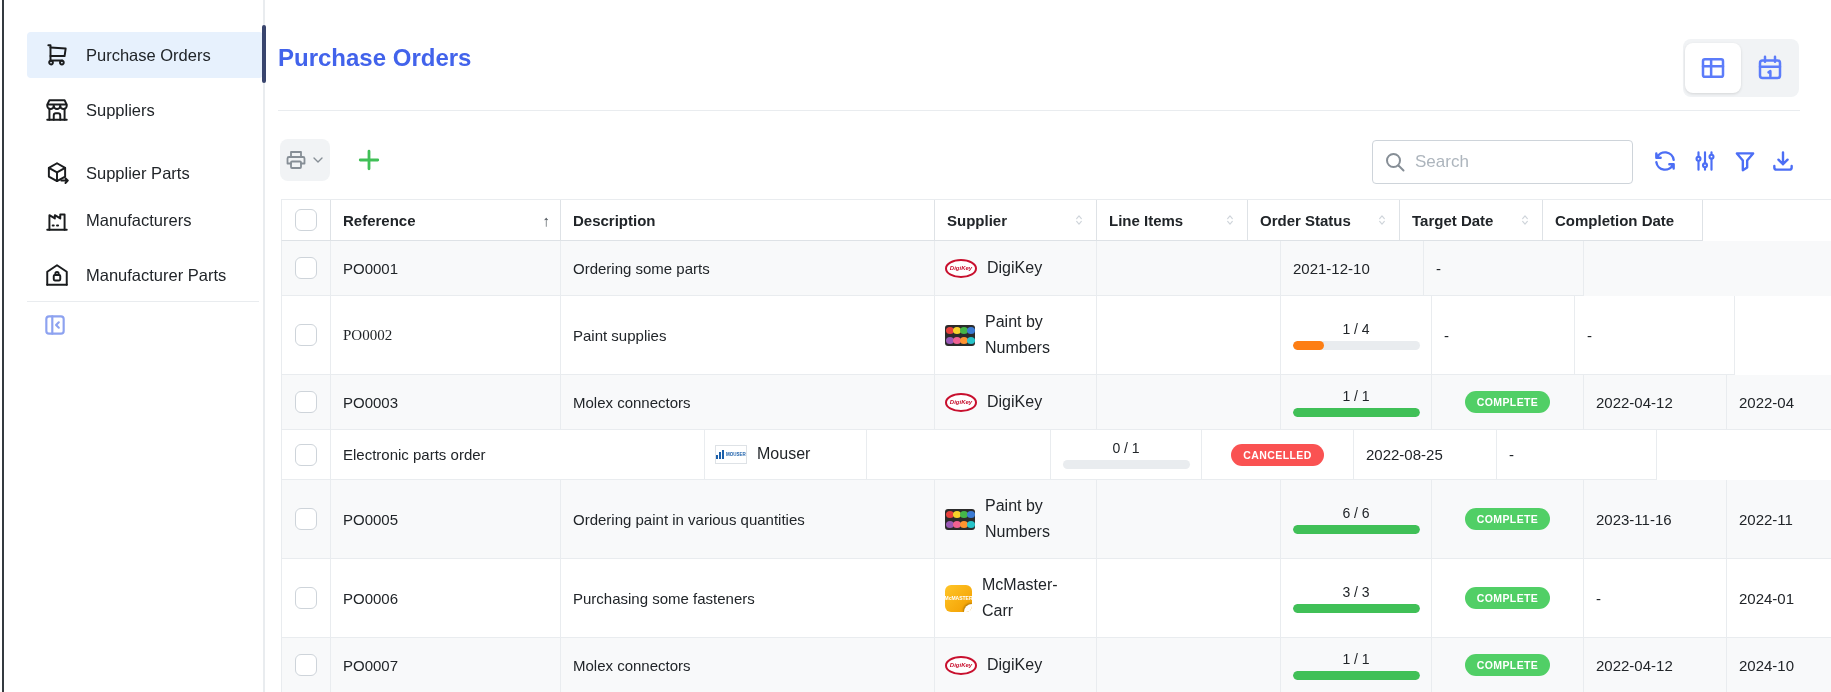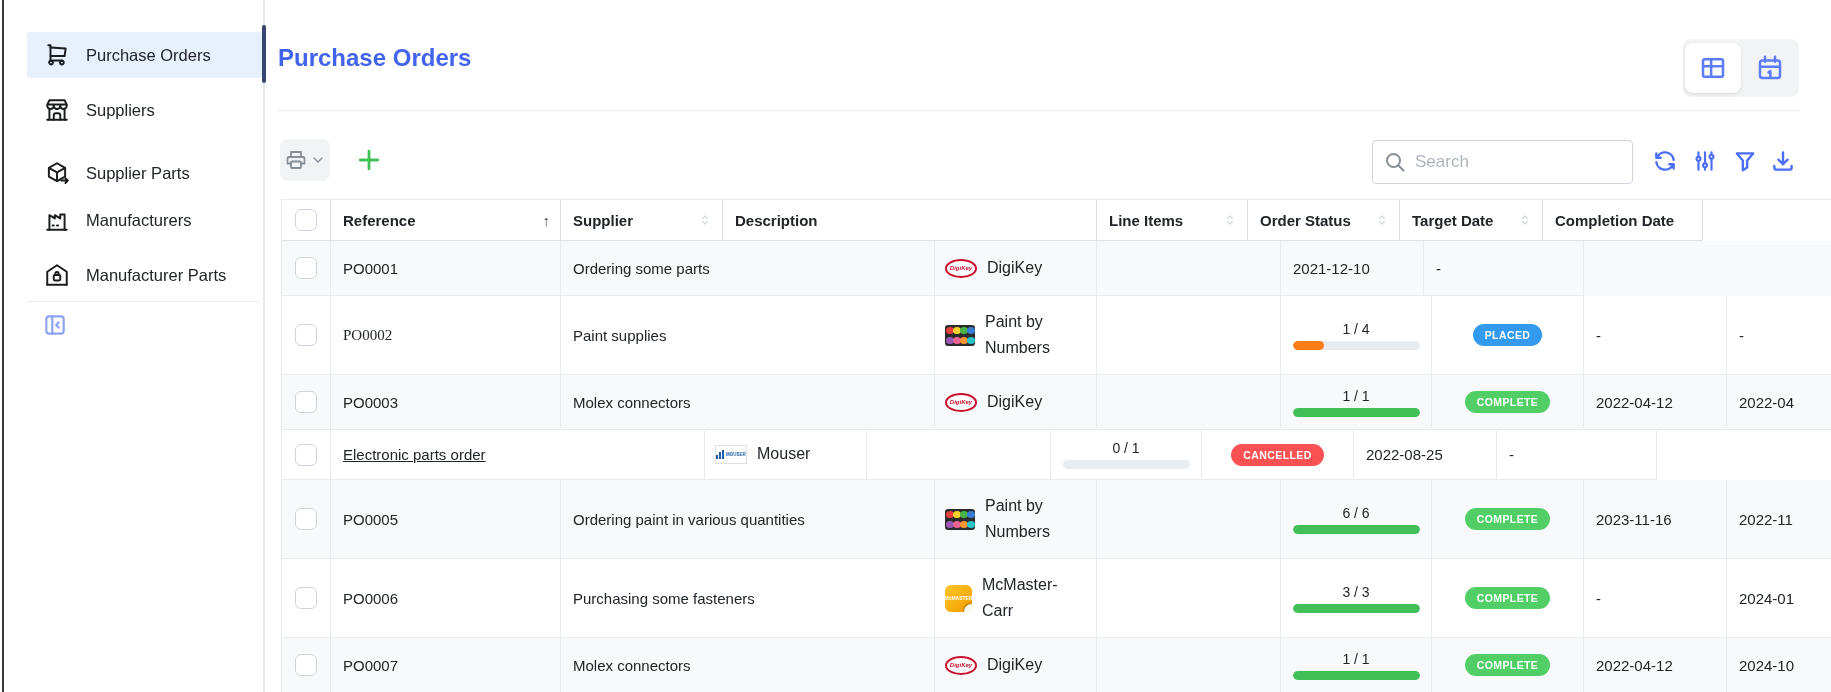--- a/index.html
+++ b/index.html
@@ -259,29 +259,29 @@
 
   <div class="table-wrap" id="tableWrap">
       <div class="t-row t-head">
         <div class="t-cell" style="width: 50px;">
           <span class="checkbox"></span>
         </div>
         <div class="t-cell" style="width: 230px;">
           <span>Reference</span>
           <span class="sort-asc">↑</span>
         </div>
+        <div class="t-cell" style="width: 374px;">
+          <span>Description</span>
+        </div>
         <div class="t-cell" style="width: 162px;">
           <span>Supplier</span>
           <span class="sort-both"><svg viewBox="0 0 24 24" fill="none" stroke="currentColor" stroke-width="2" stroke-linecap="round" stroke-linejoin="round">
               <path d="M8 9.5L12 5l4 4.5"></path>
               <path d="M8 14.5l4 4.5 4-4.5"></path>
             </svg></span>
-        </div>
-        <div class="t-cell" style="width: 374px;">
-          <span>Description</span>
         </div>
         <div class="t-cell" style="width: 151px;">
           <span>Line Items</span>
           <span class="sort-both"><svg viewBox="0 0 24 24" fill="none" stroke="currentColor" stroke-width="2" stroke-linecap="round" stroke-linejoin="round">
               <path d="M8 9.5L12 5l4 4.5"></path>
               <path d="M8 14.5l4 4.5 4-4.5"></path>
             </svg></span>
         </div>
         <div class="t-cell" style="width: 152px;">
           <span>Order Status</span>
@@ -352,23 +352,20 @@
         </div>
         <div class="t-cell" style="width: 184px;">
           <span class="cell-text"></span>
         </div>
         <div class="t-cell li-cell" style="width: 151px;">
           <span class="li-text">1 / 4</span>
           <span class="li-bar">
             <span class="li-fill" style="display:block;width:25%;background:#fd7e14"></span>
           </span>
         </div>
-        <div class="t-cell" style="width: 152px;">
-          <span class="badge" style="background: rgb(51, 154, 240);">PLACED</span>
-        </div>
         <div class="t-cell" style="width: 143px;">
           <span class="cell-text">-</span>
         </div>
         <div class="t-cell" style="width: 160px;">
           <span class="cell-text">-</span>
         </div>
       </div>
       <div class="t-row" style="height: 55px; background: rgb(248, 249, 250);">
         <div class="t-cell" style="width: 50px;">
           <span class="checkbox"></span>
@@ -401,21 +398,21 @@
           <span class="cell-text">2022-04-12</span>
         </div>
         <div class="t-cell" style="width: 160px;">
           <span class="cell-text">2022-04</span>
         </div>
       </div>
       <div class="t-row" style="height: 50px; background: rgb(255, 255, 255);">
         <div class="t-cell" style="width: 50px;">
           <span class="checkbox"></span>
         </div>
-        <div class="t-cell" style="width: 374px; text-decoration: underline;">
+        <div class="t-cell" style="width: 374px;">
           <span class="cell-text">Electronic parts order</span>
         </div>
         <div class="t-cell supplier-cell" style="width: 162px;">
           <span class="logo logo-mouser">
             <span class="bars">
               <i style="height:4px"></i>
               <i style="height:7px"></i>
               <i style="height:9px"></i>
             </span>
             <span>MOUSER</span>

